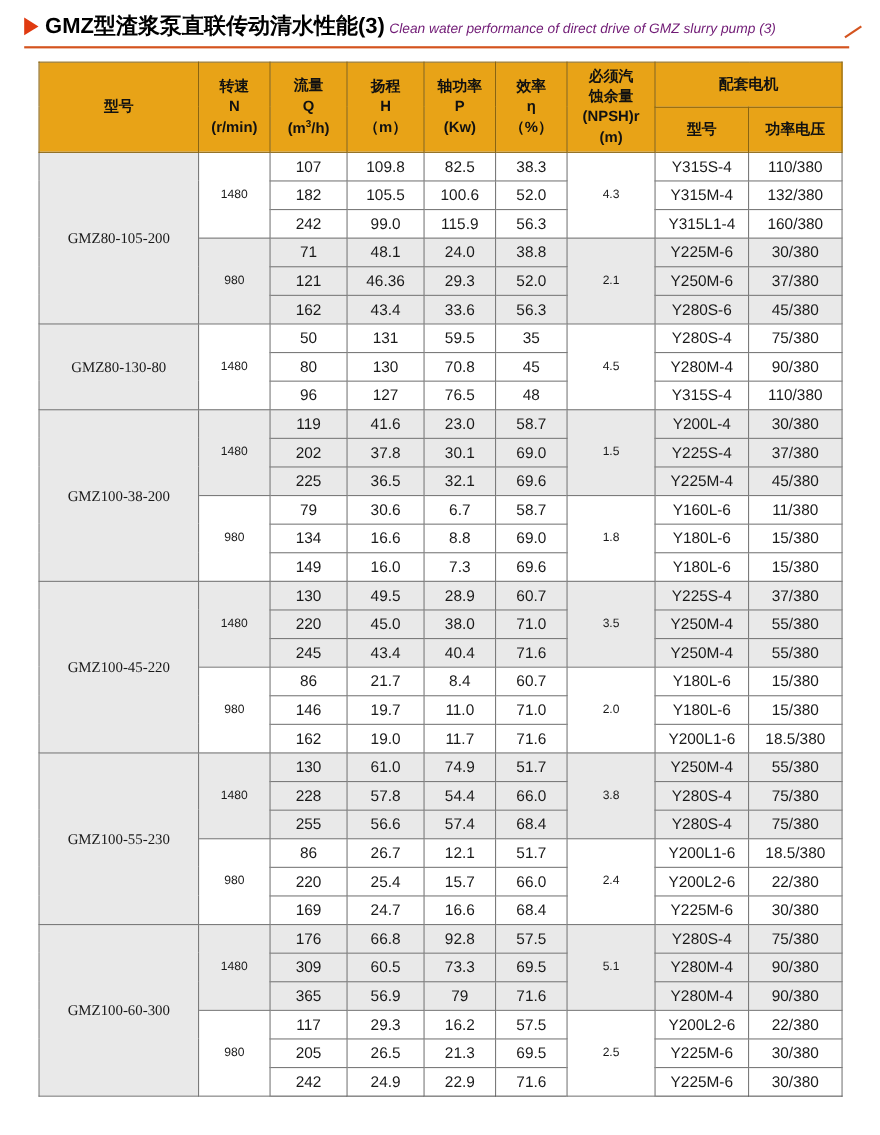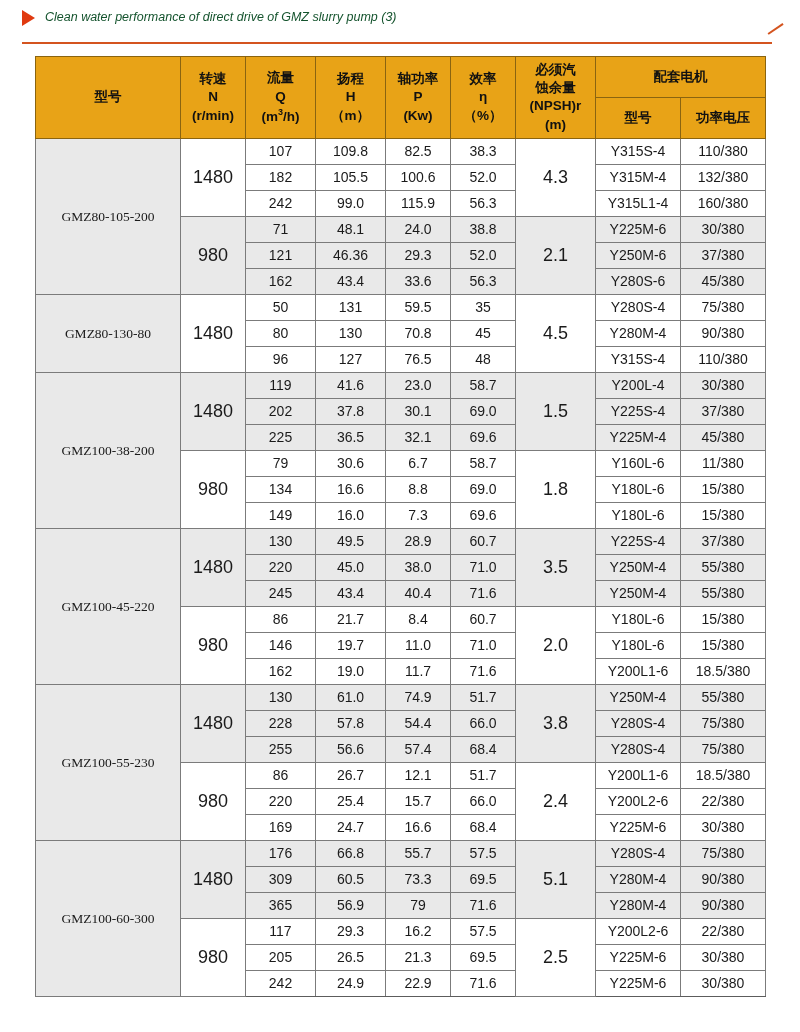--- a/index.html
+++ b/index.html
@@ -39,21 +39,21 @@
   .title-cn {
     font-size: 20px;
     font-weight: bold;
     letter-spacing: 0px;
     color: #000000;
     white-space: nowrap;
   }
   .title-en {
     font-size: 12.5px;
     font-style: italic;
-    color: #14532d;
+    color: #701a75;
     margin-left: 4px;
     white-space: nowrap;
   }
   .title-rule {
     position: absolute;
     left: 22px;
     right: 28px;
     top: 42px;
     height: 1.6px;
     background: #d4541f;
@@ -104,33 +104,34 @@
     color: #1a1a1a;
     background: #ffffff;
   }
   tbody tr.shaded td { background: #e9e9e9; }
   td.model {
     background: #e9e9e9 !important;
     font-size: 13.5px;
     font-family: Liberation Serif, serif;
   }
   td.speed, td.npsh {
-    font-size: 18px;
+    font-size: 11px;
   }
   td.speed.shaded-cell, td.npsh.shaded-cell { background: #e9e9e9; }
   tr.group-start td { border-top: 1.6px solid #5c5c5c; }
   tr.sub-start td { border-top: 1.3px solid #6e6e6e; text-align: center; }
   tbody tr:last-child td { border-bottom: 1.6px solid #5c5c5c; }
 </style>
 </head>
 <body>
 
 <div class="title-block">
   <div class="title-row">
     <span class="tri-bullet"></span>
+    <span class="title-cn">GMZ型渣浆泵直联传动清水性能(3)</span>
     <span class="title-en">Clean water performance of direct drive of GMZ slurry pump (3)</span>
   </div>
   <div class="title-rule"></div>
   <div class="title-tick"></div>
 </div>
 
 <div class="table-wrap">
   <table class="perf">
     <colgroup>
       <col style="width:145px">
@@ -422,21 +423,21 @@
           <td>16.6</td>
           <td>68.4</td>
           <td>Y225M-6</td>
           <td>30/380</td>
         </tr>
         <tr class="shaded group-start">
           <td class="model" rowspan="6">GMZ100-60-300</td>
           <td class="speed shaded-cell" rowspan="3">1480</td>
           <td>176</td>
           <td>66.8</td>
-          <td>55.7</td>
+          <td>92.8</td>
           <td>57.5</td>
           <td class="npsh shaded-cell" rowspan="3">5.1</td>
           <td>Y280S-4</td>
           <td>75/380</td>
         </tr>
         <tr class="shaded">
           <td>309</td>
           <td>60.5</td>
           <td>73.3</td>
           <td>69.5</td>

